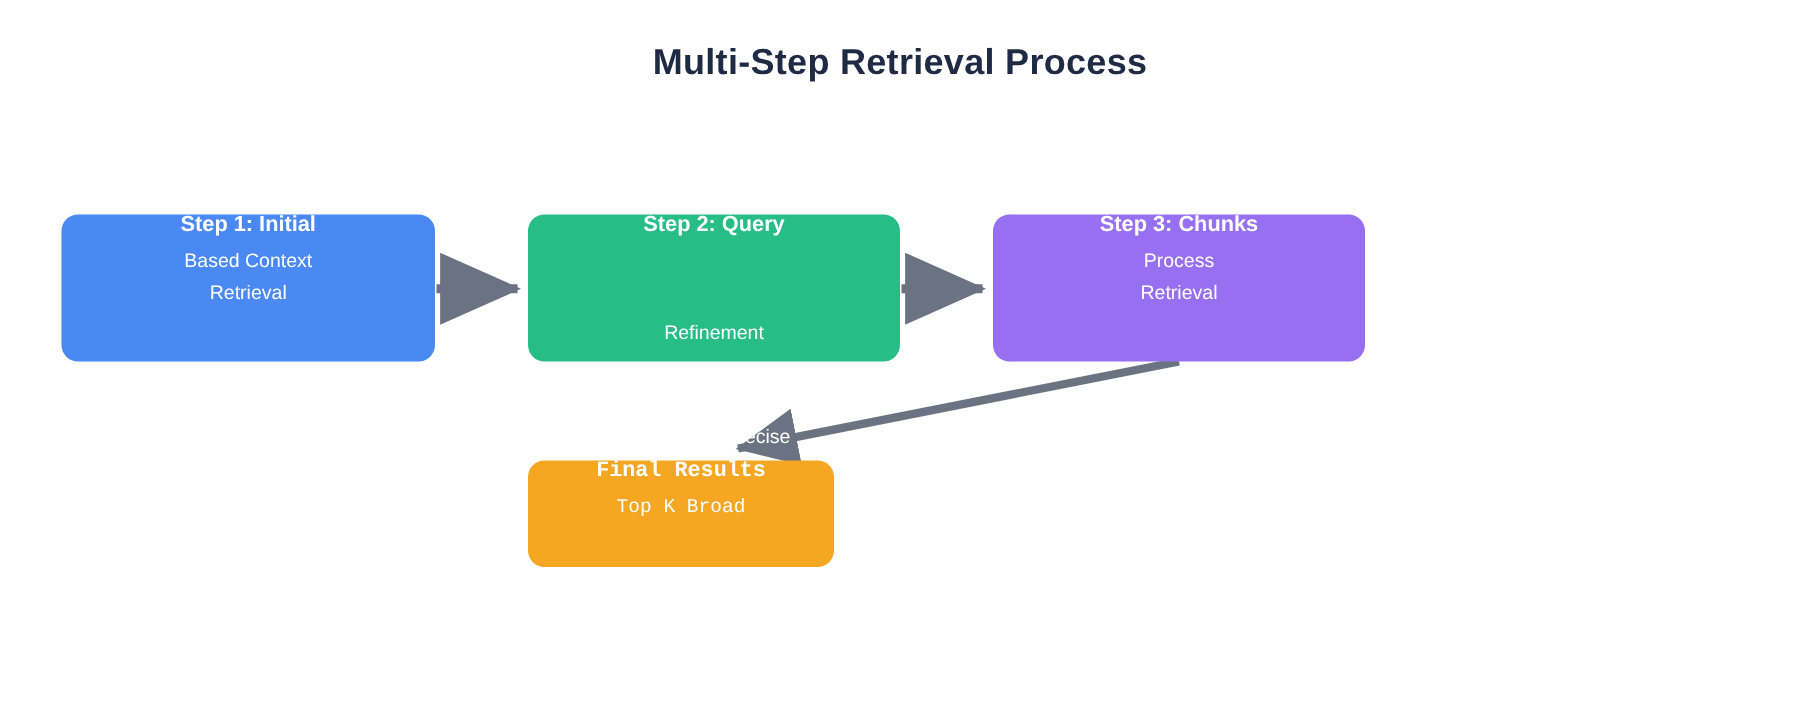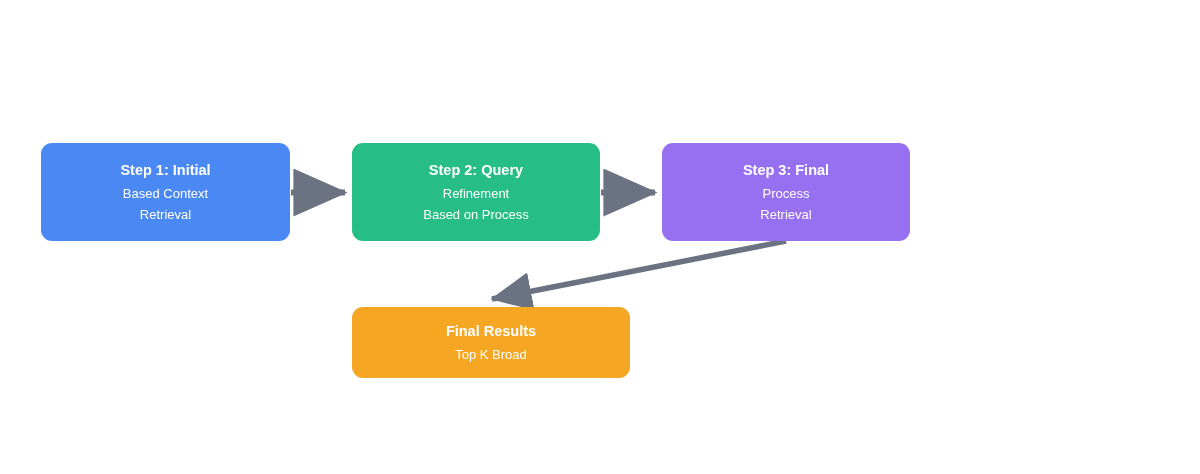--- a/index.html
+++ b/index.html
@@ -26,56 +26,56 @@
     font-weight: bold;
     color: #1f2a44;
     letter-spacing: 0.2px;
   }
   .node {
     position: absolute;
     border-radius: 11px;
     display: flex;
     flex-direction: column;
     align-items: center;
-    justify-content: center;
     color: #ffffff;
     text-align: center;
     line-height: 1.0;
   }
   .node .node-title {
     font-size: 14.5px;
     font-weight: bold;
     color: #ffffff;
     margin-bottom: 9px;
   }
   .node .node-line {
     font-size: 13px;
     font-weight: normal;
     color: #ffffff;
     margin-bottom: 8px;
   }
   .node .node-line:last-child { margin-bottom: 0; }
 
   #node-step1 { left: 41px;  top: 143px; width: 249px; height: 98px; }
-  #node-step2 { left: 352px; top: 143px; width: 248px; height: 98px; }
+  #node-step2 { left: 352px; top: 143px; width: 248px; height: 98px; gap: 48px; }
   #node-step3 { left: 662px; top: 143px; width: 248px; height: 98px; }
-  #node-final { left: 352px; top: 307px; width: 278px; height: 71px; }
+  #node-final { left: 352px; top: 307px; width: 204px; height: 71px; font-family: Liberation Mono, monospace; }
 
   #edge-layer {
     position: absolute;
     left: 0; top: 0;
     width: 1200px; height: 474px;
     pointer-events: none;
   }
 </style>
 </head>
 <body>
 
 <div id="canvas" style="background: rgb(255, 255, 255);">
 
+  <div id="diagram-title" style="color: rgb(31, 42, 68);">Multi-Step Retrieval Process</div>
 
   <svg id="edge-layer" viewBox="0 0 1200 474" xmlns="http://www.w3.org/2000/svg">
     <defs>
       <marker id="arrowhead" markerWidth="9" markerHeight="8" refX="8.6" refY="4" orient="auto" markerUnits="strokeWidth">
         <path d="M0,0 L9,4 L0,8 z" fill="#6b7382"></path>
       </marker>
       <marker id="arrowhead-big" markerWidth="7.5" markerHeight="7" refX="7.2" refY="3.5" orient="auto" markerUnits="strokeWidth">
         <path d="M0,0 L7.5,3.5 L0,7 z" fill="#6b7382"></path>
       </marker>
     </defs>
@@ -89,25 +89,25 @@
 
   <div class="node" id="node-step1" style="background: rgb(74, 137, 243); color: rgb(255, 255, 255);">
     <div class="node-title">Step 1: Initial</div>
     <div class="node-line">Based Context</div>
     <div class="node-line">Retrieval</div>
   </div>
 
   <div class="node" id="node-step2" style="background: rgb(38, 189, 135); color: rgb(255, 255, 255);">
     <div class="node-title">Step 2: Query</div>
     <div class="node-line">Refinement</div>
-    <div class="node-line">Based on Process</div>
+    <div class="node-line">Based on Precise</div>
   </div>
 
   <div class="node" id="node-step3" style="background: rgb(151, 112, 242); color: rgb(255, 255, 255);">
-    <div class="node-title">Step 3: Final</div>
+    <div class="node-title">Step 3: Chunks</div>
     <div class="node-line">Process</div>
     <div class="node-line">Retrieval</div>
   </div>
 
   <div class="node" id="node-final" style="background: rgb(245, 166, 35); color: rgb(255, 255, 255);">
     <div class="node-title">Final Results</div>
     <div class="node-line">Top K Broad</div>
   </div>
 
 </div>

